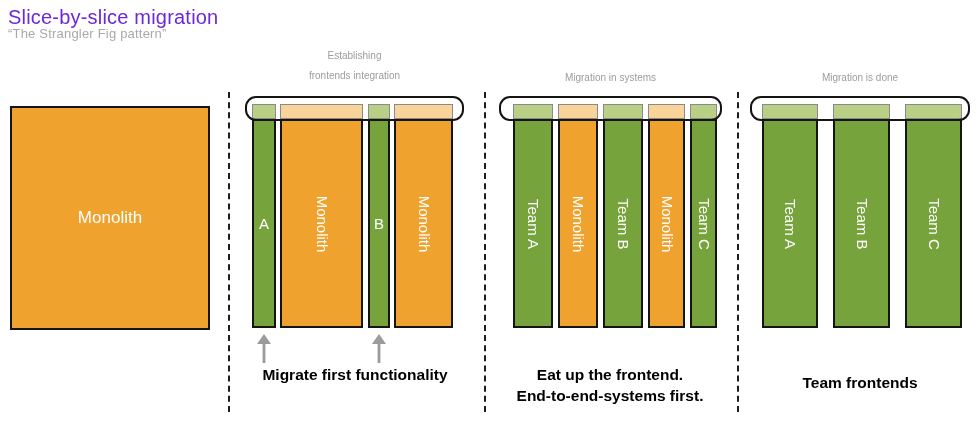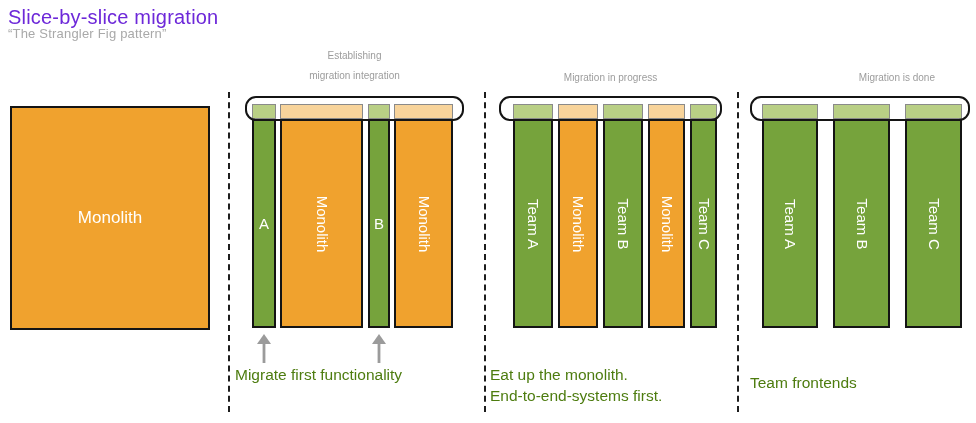--- a/index.html
+++ b/index.html
@@ -15,21 +15,21 @@
   .monolith-box{
     left:10px;top:106px;width:196px;height:220px;
     background:var(--orange);border:2px solid #141414;
     display:flex;align-items:center;justify-content:center;
   }
   .monolith-box .lbl{color:#fff;font-size:17px;}
   
   .dash{top:92px;height:320px;width:0;border-left:2px dashed #1d1d1d;}
   
   .sec-header{color:#9c9c9c;font-size:10px;text-align:center;line-height:20px;}
-  .caption{color:#4d7c0f;font-size:15.5px;text-align:left;line-height:21px;}
+  .caption{color:#000000;font-size:15.5px;text-align:center;line-height:21px;font-weight:bold;}
   
   .bar{top:104px;height:224px;display:flex;flex-direction:column;box-sizing:border-box;}
   .bar .cap{height:15px;border:1px solid #8a8a8a;box-sizing:border-box;}
   .bar .body{flex:1;border:2px solid #141414;box-sizing:border-box;position:relative;
              display:flex;align-items:center;justify-content:center;}
   .bar.green .cap{background:var(--green_light);}
   .bar.green .body{background:var(--green);}
   .bar.orange .cap{background:var(--orange_light);}
   .bar.orange .body{background:var(--orange);}
   .vlabel{position:absolute;left:50%;top:50%;
@@ -53,21 +53,21 @@
   <div class="abs monolith-box">
     <span class="lbl">Monolith</span>
   </div>
 
   <div class="abs dash" style="left:228px"></div>
   <div class="abs dash" style="left:484px"></div>
   <div class="abs dash" style="left:737px"></div>
 
   <div class="abs sec-header" style="left:245px;top:46px;width:219px;">
     <div>Establishing</div>
-    <div>migration integration</div>
+    <div>frontends integration</div>
   </div>
 
   <div class="abs bar green" style="left:252px;width:24px;">
     <div class="cap"></div>
     <div class="body">
       <span class="hlabel">A</span>
     </div>
   </div>
   <div class="abs bar orange" style="left:280px;width:83px;">
     <div class="cap"></div>
@@ -97,21 +97,21 @@
   <svg class="abs arrow" style="left:371px;" viewBox="0 0 16 29">
     <polygon points="8,0 15,10 1,10" fill="#9b9b9b"></polygon>
     <rect x="6.6" y="9" width="2.8" height="20" fill="#9b9b9b"></rect>
   </svg>
 
   <div class="abs caption" style="left:235px;top:364px;width:240px;">
     <div>Migrate first functionality</div>
   </div>
 
   <div class="abs sec-header" style="left:499px;top:68px;width:223px;">
-    <div>Migration in progress</div>
+    <div>Migration in systems</div>
   </div>
 
   <div class="abs bar green" style="left:513px;width:40px;">
     <div class="cap"></div>
     <div class="body">
       <span class="vlabel">Team A</span>
     </div>
   </div>
   <div class="abs bar orange" style="left:558px;width:40px;">
     <div class="cap"></div>
@@ -134,25 +134,25 @@
   <div class="abs bar green" style="left:690px;width:27px;">
     <div class="cap"></div>
     <div class="body">
       <span class="vlabel">Team C</span>
     </div>
   </div>
 
   <div class="abs round-rect" style="left:499px;width:223px;"></div>
 
   <div class="abs caption" style="left:490px;top:364px;width:240px;">
-    <div>Eat up the monolith.</div>
+    <div>Eat up the frontend.</div>
     <div>End-to-end-systems first.</div>
   </div>
 
-  <div class="abs sec-header" style="left:715px;top:68px;width:220px;text-align:right;">
+  <div class="abs sec-header" style="left:750px;top:68px;width:220px;">
     <div>Migration is done</div>
   </div>
 
   <div class="abs bar green" style="left:762px;width:56px;">
     <div class="cap"></div>
     <div class="body">
       <span class="vlabel">Team A</span>
     </div>
   </div>
   <div class="abs bar green" style="left:833px;width:57px;">

